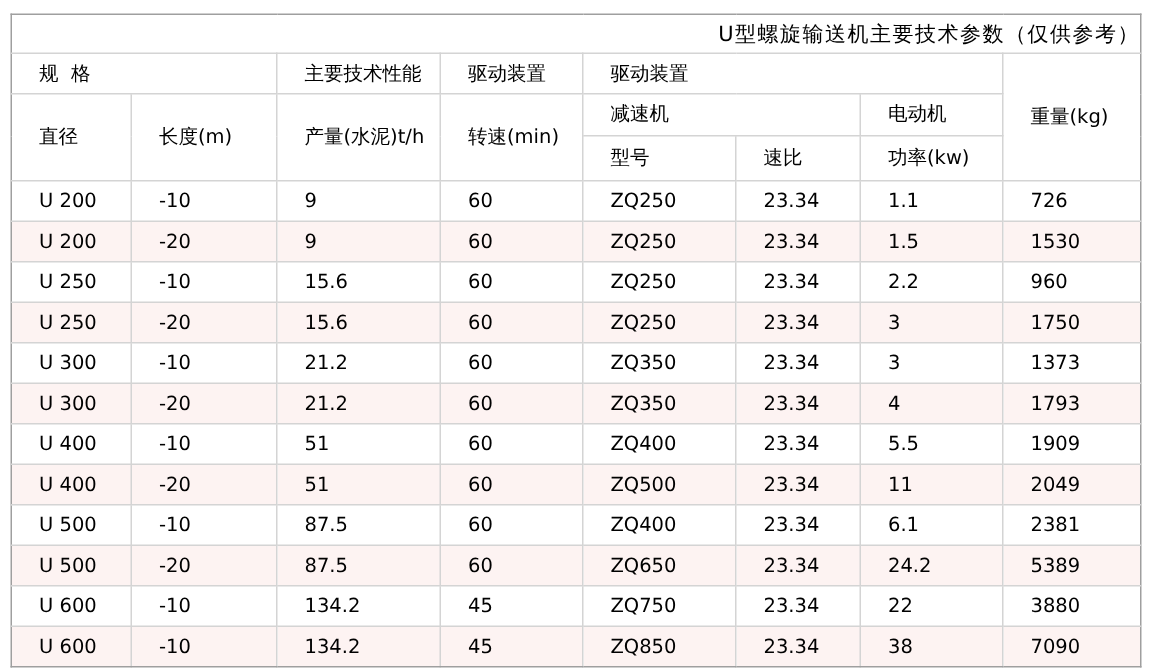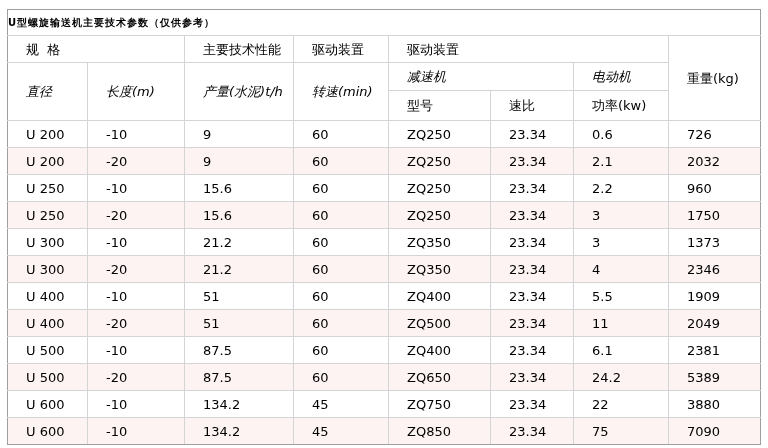--- a/index.html
+++ b/index.html
@@ -10,24 +10,24 @@
   table{border-collapse:collapse;table-layout:fixed;width:753px;
         border:1px solid #9f9f9f;}
   td{border:1px solid #d4d4d4;font-size:13px;line-height:1;
      padding:0 4px 0 18px;white-space:pre;overflow:hidden;
      vertical-align:middle;text-align:left;background:#ffffff;}
   
   td.bl{border-left-color:#9f9f9f;}
   td.br{border-right-color:#9f9f9f;}
   td.bt{border-top-color:#9f9f9f;}
   td.bb{border-bottom-color:#9f9f9f;}
-  tr.title-row td{height:25px;text-align:left;padding:0;
-                  font-weight:bold;font-size:10px;letter-spacing:1px;}
+  tr.title-row td{height:25px;text-align:right;padding:0;
+                  font-weight:normal;font-size:14px;letter-spacing:1px;}
   tr.hrow-a td{height:26px;}
-  tr.hrow-b td{height:27px;font-style:italic;}
+  tr.hrow-b td{height:27px;}
   tr.hrow-c td{height:29px;margin-top:32px;}
   tbody td{height:26px;}
   tbody tr.alt td{background:#fdf3f2;}
 </style>
 </head>
 <body>
 
 <div class="tbl-pos">
   <table>
     <colgroup>
@@ -66,32 +66,32 @@
       </tr>
     </thead>
     <tbody>
         <tr>
           <td class="bl">U 200</td>
           <td>-10</td>
           <td>9</td>
           <td>60</td>
           <td>ZQ250</td>
           <td>23.34</td>
-          <td>0.6</td>
+          <td>1.1</td>
           <td class="br">726</td>
         </tr>
         <tr class="alt">
           <td class="bl">U 200</td>
           <td>-20</td>
           <td>9</td>
           <td>60</td>
           <td>ZQ250</td>
           <td>23.34</td>
-          <td>2.1</td>
-          <td class="br">2032</td>
+          <td>1.5</td>
+          <td class="br">1530</td>
         </tr>
         <tr>
           <td class="bl">U 250</td>
           <td>-10</td>
           <td>15.6</td>
           <td>60</td>
           <td>ZQ250</td>
           <td>23.34</td>
           <td>2.2</td>
           <td class="br">960</td>
@@ -117,21 +117,21 @@
           <td class="br">1373</td>
         </tr>
         <tr class="alt">
           <td class="bl">U 300</td>
           <td>-20</td>
           <td>21.2</td>
           <td>60</td>
           <td>ZQ350</td>
           <td>23.34</td>
           <td>4</td>
-          <td class="br">2346</td>
+          <td class="br">1793</td>
         </tr>
         <tr>
           <td class="bl">U 400</td>
           <td>-10</td>
           <td>51</td>
           <td>60</td>
           <td>ZQ400</td>
           <td>23.34</td>
           <td>5.5</td>
           <td class="br">1909</td>
@@ -176,18 +176,18 @@
           <td>22</td>
           <td class="br">3880</td>
         </tr>
         <tr class="alt">
           <td class="bl bb">U 600</td>
           <td class="bb">-10</td>
           <td class="bb">134.2</td>
           <td class="bb">45</td>
           <td class="bb">ZQ850</td>
           <td class="bb">23.34</td>
-          <td class="bb">75</td>
+          <td class="bb">38</td>
           <td class="br bb">7090</td>
         </tr>
       </tbody>
   </table>
 </div>
 
 </body></html>

